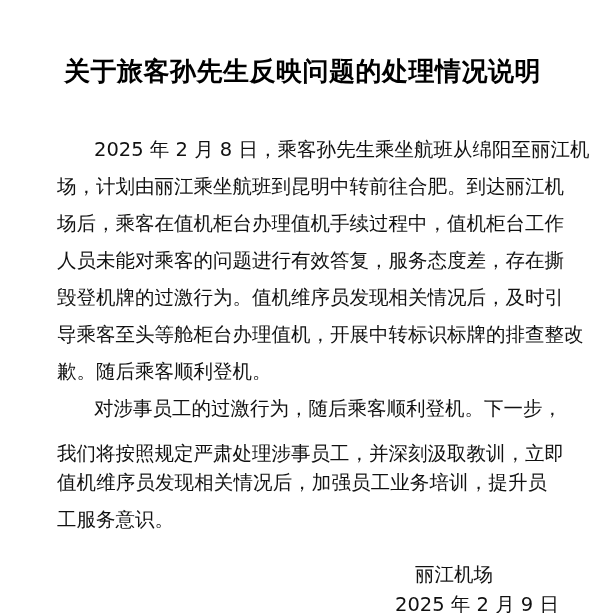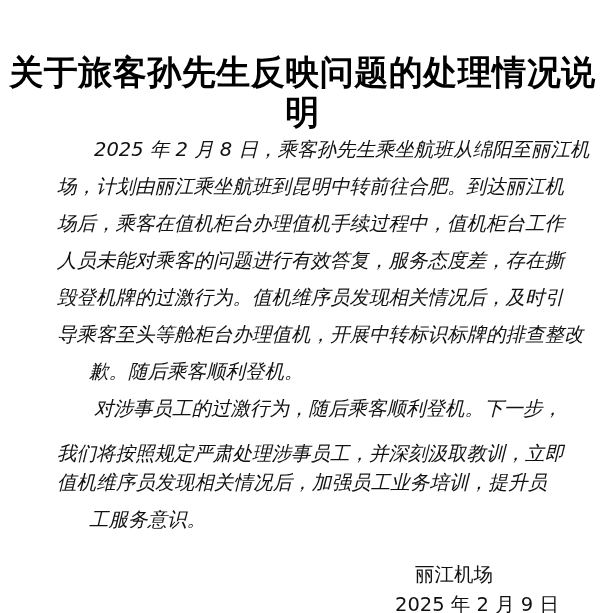--- a/index.html
+++ b/index.html
@@ -13,41 +13,40 @@
       position: relative;
       overflow: hidden;
       color: #111111;
     }
     .doc-title {
       position: absolute;
       left: 0;
       top: 52px;
       width: 605px;
       text-align: center;
-      font-family: Liberation Sans, sans-serif;
+      font-family: Liberation Serif, serif;
       font-weight: bold;
-      font-size: 34px;
+      font-size: 26px;
       letter-spacing: 0.5px;
       line-height: 40px;
       color: #000;
     }
     .line {
       position: absolute;
       left: 57px;
       width: 490px;
       font-family: "DejaVu Sans", "Liberation Sans", sans-serif;
       font-size: 19.5px;
       line-height: 26px;
       white-space: nowrap;
       color: #111;
       text-align: justify;
       text-align-last: justify;
-      font-style: italic;
     }
-    .line.last { text-align-last: left; margin-left: 32px; }
+    .line.last { text-align-last: left; }
     .line.indent { left: 94px; width: 453px; }
     .sign {
       position: absolute;
       font-family: "DejaVu Sans", "Liberation Sans", sans-serif;
       font-size: 19.5px;
       line-height: 26px;
       white-space: nowrap;
       color: #111;
     }
   </style>

